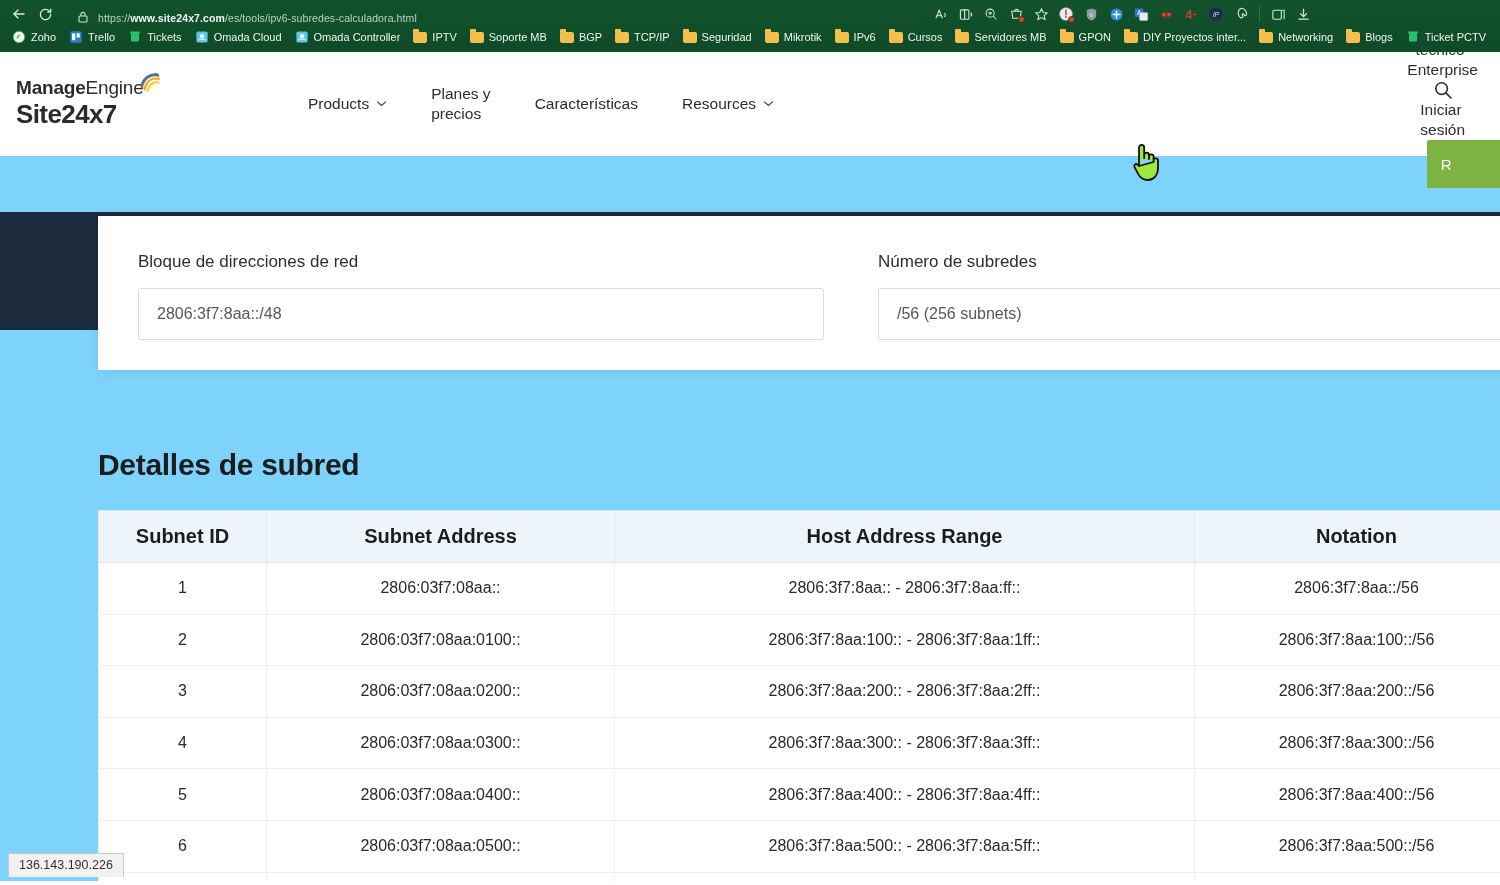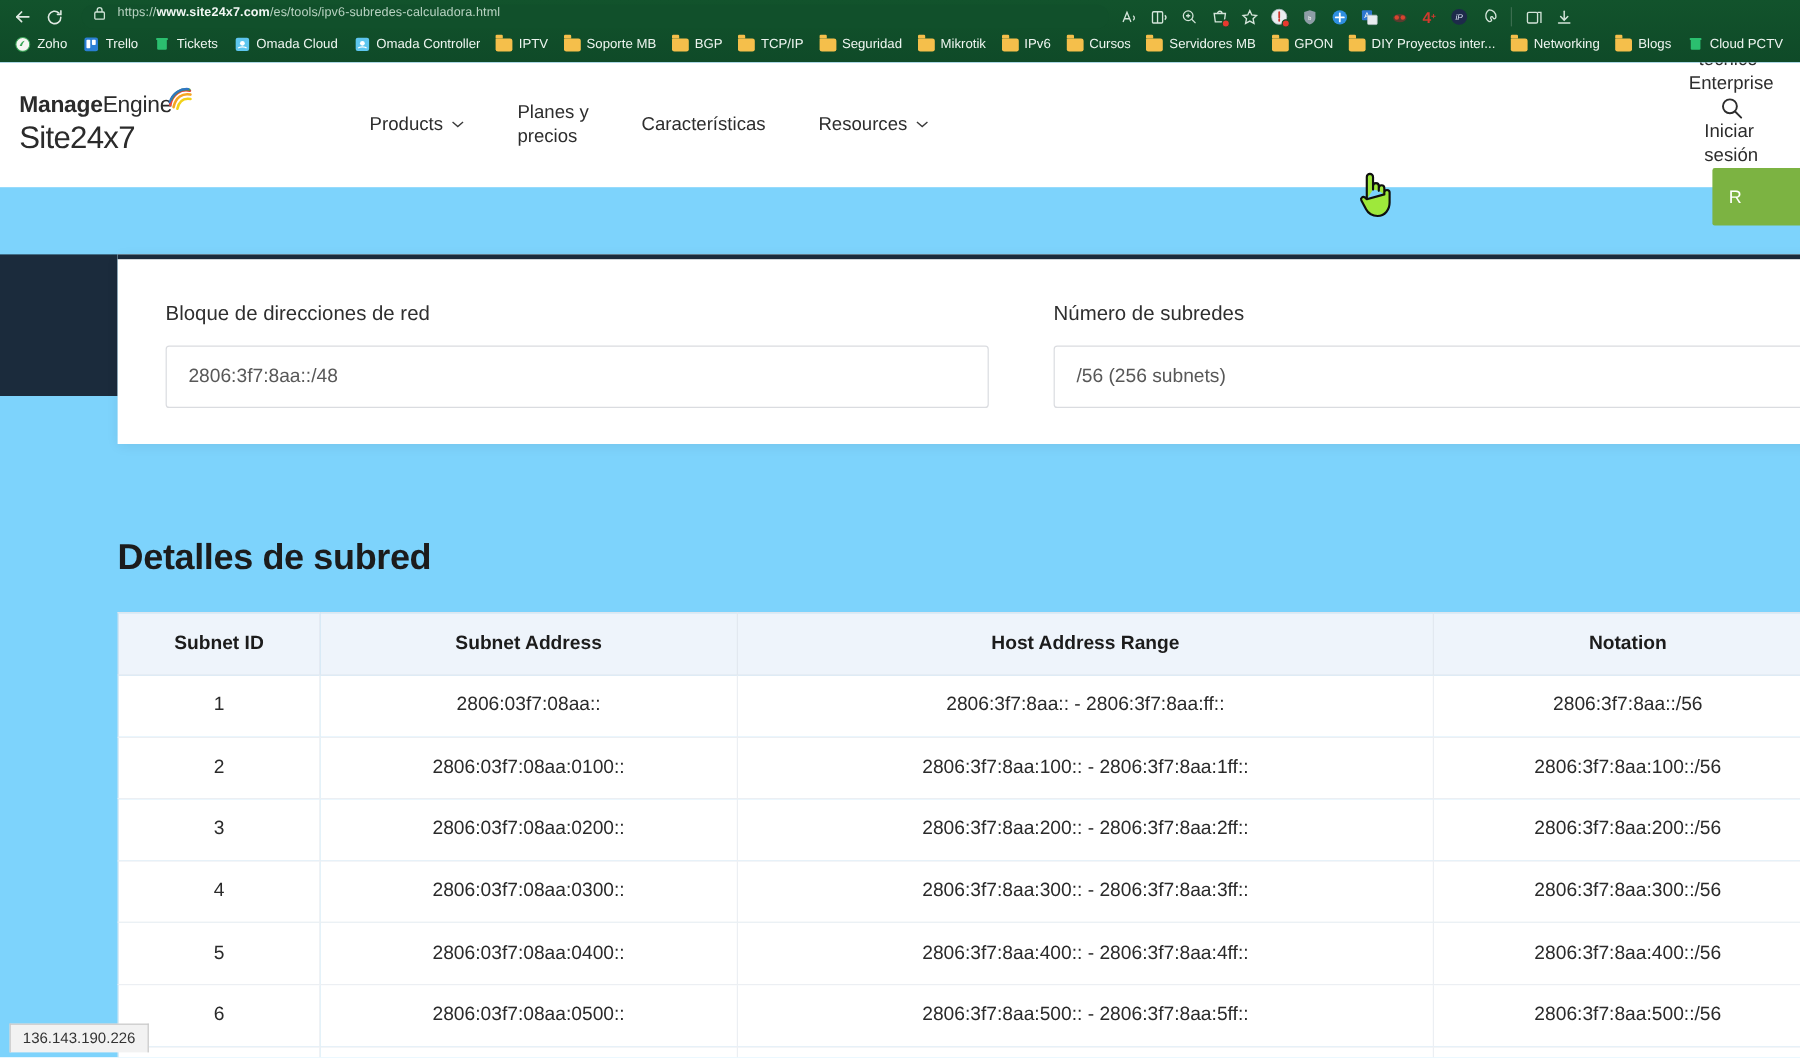--- a/index.html
+++ b/index.html
@@ -33,21 +33,21 @@
   .nav-btn svg { display:block; }
 
   .omnibox {
     flex: 0 0 auto;
     width: 856px;
     height: 20px;
     margin-left: 10px;
     background: #11502b;
     border-radius: 11px;
     display: flex;
-    align-items: flex-start;
+    align-items: flex-end;
     padding: 0 8px;
     overflow: hidden;
   }
   .lock-ico { width: 14px; height: 14px; display:flex; align-items:center; justify-content:center; color:#cfe3d6; flex:0 0 auto;}
   .url-text {
     font-size: 10.5px;
     color: #b9d3c2;
     margin-left: 8px;
     white-space: nowrap;
     letter-spacing: .1px;
@@ -122,21 +122,21 @@
   .logo-wrap { width: 200px; flex: 0 0 auto; }
   .logo-me {
     font-size: 19px; color: #2b2b2b; letter-spacing: -.2px; line-height: 1.05;
     position: relative; display: inline-block;
   }
   .logo-me .bold { font-weight: 700; }
   .logo-swoosh {
     position: absolute; right: -18px; top: -6px; width: 22px; height: 20px;
   }
   .logo-site {
-    font-size: 26px; font-weight: 400; color: #2b2b2b; letter-spacing: -.6px;
+    font-size: 26px; font-weight: 700; color: #2b2b2b; letter-spacing: -.6px;
     margin-top: 1px;
   }
 
   .main-nav { display: flex; align-items: center; gap: 0; margin-left: 70px; }
   .nav-item {
     font-size: 15.5px; color: #2d2d2d; line-height: 1.3;
     padding: 0 22px;
     display: flex; align-items: center; gap: 7px;
     white-space: pre-line;
   }
@@ -226,21 +226,21 @@
     width: 1420px;
     z-index: 2;
   }
   table.subnet-table {
     border-collapse: collapse;
     width: 1420px;
     table-layout: fixed;
   }
   table.subnet-table th {
     background: #eef4fb;
-    font-size: 16px;
+    font-size: 20px;
     font-weight: 700;
     color: #1c1c1c;
     height: 52px;
     border: 1px solid #e2e8f0;
     border-top: 1px solid #dfe6ee;
     text-align: center;
     padding: 4px 8px;
   }
   table.subnet-table td {
     font-size: 16px;
@@ -525,21 +525,21 @@
         </span>
         <span class="bm-label">Blogs</span>
       </div>
     <div class="bm">
         <span class="bm-ico">
           <svg width="14" height="14" viewBox="0 0 16 16">
             <rect x="3.4" y="3.2" width="9.2" height="10" rx="1.2" fill="#2bbf6f"></rect>
             <rect x="2.4" y="1.8" width="11.2" height="2.1" rx=".8" fill="#2bbf6f"></rect>
           </svg>
         </span>
-        <span class="bm-label">Cloud PCTV</span>
+        <span class="bm-label">Ticket PCTV</span>
       </div>
   </div>
 </div>
 
 <div class="page">
 
   <div class="site-header">
     <div class="logo-wrap">
       <div class="logo-me"><span class="bold">Manage</span><span>Engine</span>
         <svg class="logo-swoosh" viewBox="0 0 24 22">

